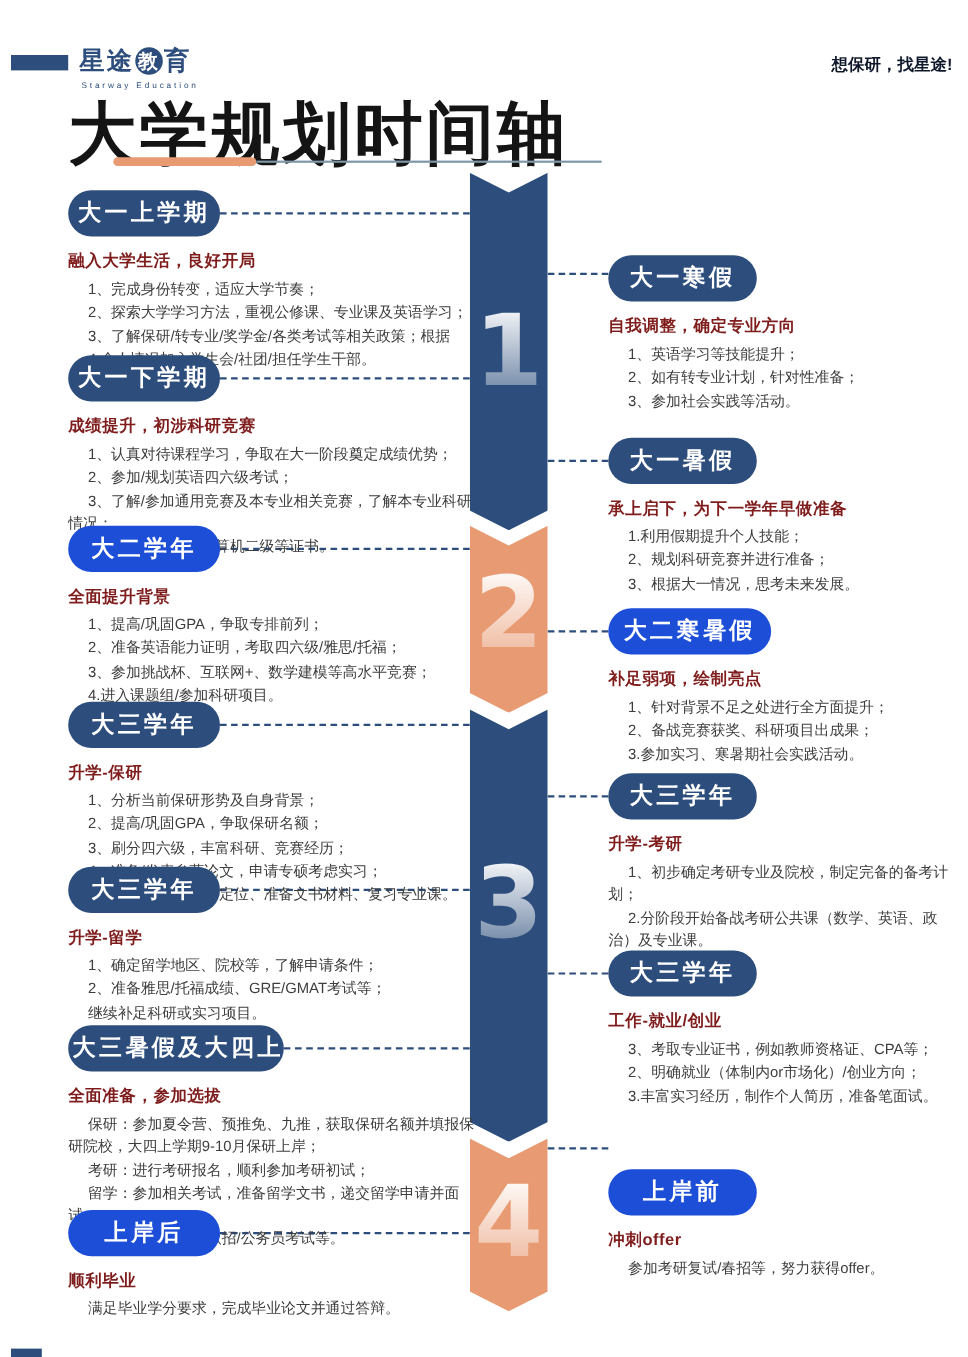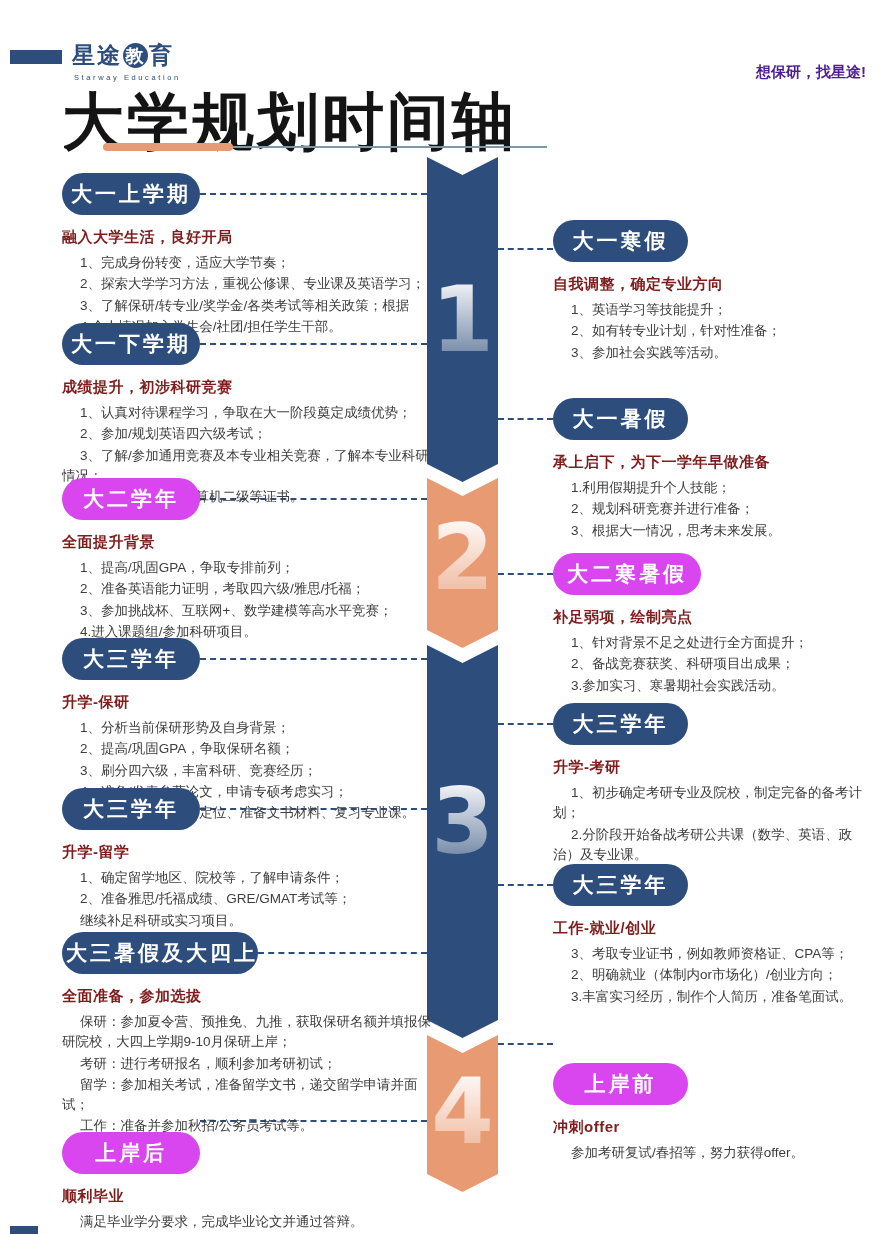--- a/index.html
+++ b/index.html
@@ -6,21 +6,21 @@
   #poster{position:relative;width:880px;height:1234px;background:#ffffff;overflow:hidden;
           font-family:"Liberation Sans","DejaVu Sans",sans-serif;}
   
   .logo-bar{position:absolute;left:10px;top:50px;width:52px;height:14px;background:#2d4e7c;}
   .logo-block{position:absolute;left:72px;top:40px;}
   .logo-name{font-family:"DejaVu Serif","Liberation Serif",serif;font-weight:bold;
              color:#2d4e7c;font-size:23px;letter-spacing:2px;display:flex;align-items:center;}
   .logo-circle{display:inline-flex;align-items:center;justify-content:center;width:25px;height:25px;
                border-radius:50%;background:#2d4e7c;color:#fff;font-size:18px;margin:0 1px;}
   .logo-sub{font-size:7.5px;color:#2d4e7c;letter-spacing:2.6px;margin-top:2px;padding-left:2px;}
-  .slogan{position:absolute;right:14px;top:63px;font-size:15px;color:#4c1d95;font-weight:bold;}
+  .slogan{position:absolute;right:14px;top:50px;font-size:15px;color:#0f172a;font-weight:bold;}
   .page-title{position:absolute;left:62px;top:80px;font-size:62px;font-weight:800;color:#141414;
               letter-spacing:3px;}
   .title-underline-orange{position:absolute;left:103px;top:143px;width:130px;height:8px;
               border-radius:4px;background:#e89a73;}
   .title-underline-line{position:absolute;left:233px;top:146px;width:314px;height:2px;background:#7d99a7;}
   
   .seg{position:absolute;left:427px;width:71px;
        clip-path:polygon(0 0,50% 18px,100% 0,100% calc(100% - 18px),50% 100%,0 calc(100% - 18px));}
   .seg.navy{background:#2d4e7c;}
   .seg.orange{background:#e89a73;}
@@ -30,21 +30,21 @@
        -webkit-background-clip:text;background-clip:text;color:transparent;}
   
   .dash{position:absolute;height:0;border-top:2px dashed #2d4e7c;}
   
   .section{position:absolute;}
   .section.left{left:62px;width:372px;}
   .section.right{left:553px;width:322px;}
   .pill{height:42px;line-height:42px;border-radius:26px;text-align:center;color:#fff;
         font-size:21px;font-weight:bold;letter-spacing:3px;}
   .pill.navy{background:#2d4e7c;}
-  .pill.orange{background:#d946ef;text-align:center;}
+  .pill.orange{background:#1d4ed8;text-align:center;}
   .sec-sub{font-size:15px;font-weight:bold;color:#7f1d1d;margin:13px 0 6px 0;letter-spacing:0.5px;}
   .sec-item{font-size:13.5px;color:#3d3d3d;line-height:1.5;margin:1px 0;text-indent:18px;}
   .footer-bar{position:absolute;left:10px;top:1226px;width:28px;height:8px;background:#2d4e7c;}
 </style>
 </head>
 <body>
 
 <div id="poster">
 
   <div class="logo-bar"></div>
@@ -135,26 +135,26 @@
   <div class="section left" style="top:932px;">
     <div class="pill navy" style="width:196px;text-align:right;"><span>大三暑假及大四上</span></div>
     <div class="sec-sub">全面准备，参加选拔</div>
     <p class="sec-item">保研：参加夏令营、预推免、九推，获取保研名额并填报保研院校，大四上学期9-10月保研上岸；</p>
     <p class="sec-item">考研：进行考研报名，顺利参加考研初试；</p>
     <p class="sec-item">留学：参加相关考试，准备留学文书，递交留学申请并面试；</p>
     <p class="sec-item">工作：准备并参加秋招/公务员考试等。</p>
   </div>
 
   <div class="section left" style="top:1100px;">
-    <div class="pill orange" style="width:138px;margin-top:32px;"><span>上岸后</span></div>
+    <div class="pill orange" style="width:138px;"><span>上岸后</span></div>
     <div class="sec-sub">顺利毕业</div>
     <p class="sec-item">满足毕业学分要求，完成毕业论文并通过答辩。</p>
   </div>
 
-  <div class="section right" style="top:220px;">
+  <div class="section right" style="top:232px;">
     <div class="pill navy" style="width:135px;"><span>大一寒假</span></div>
     <div class="sec-sub">自我调整，确定专业方向</div>
     <p class="sec-item">1、英语学习等技能提升；</p>
     <p class="sec-item">2、如有转专业计划，针对性准备；</p>
     <p class="sec-item">3、参加社会实践等活动。</p>
   </div>
 
   <div class="section right" style="top:398px;">
     <div class="pill navy" style="width:135px;"><span>大一暑假</span></div>
     <div class="sec-sub">承上启下，为下一学年早做准备</div>

